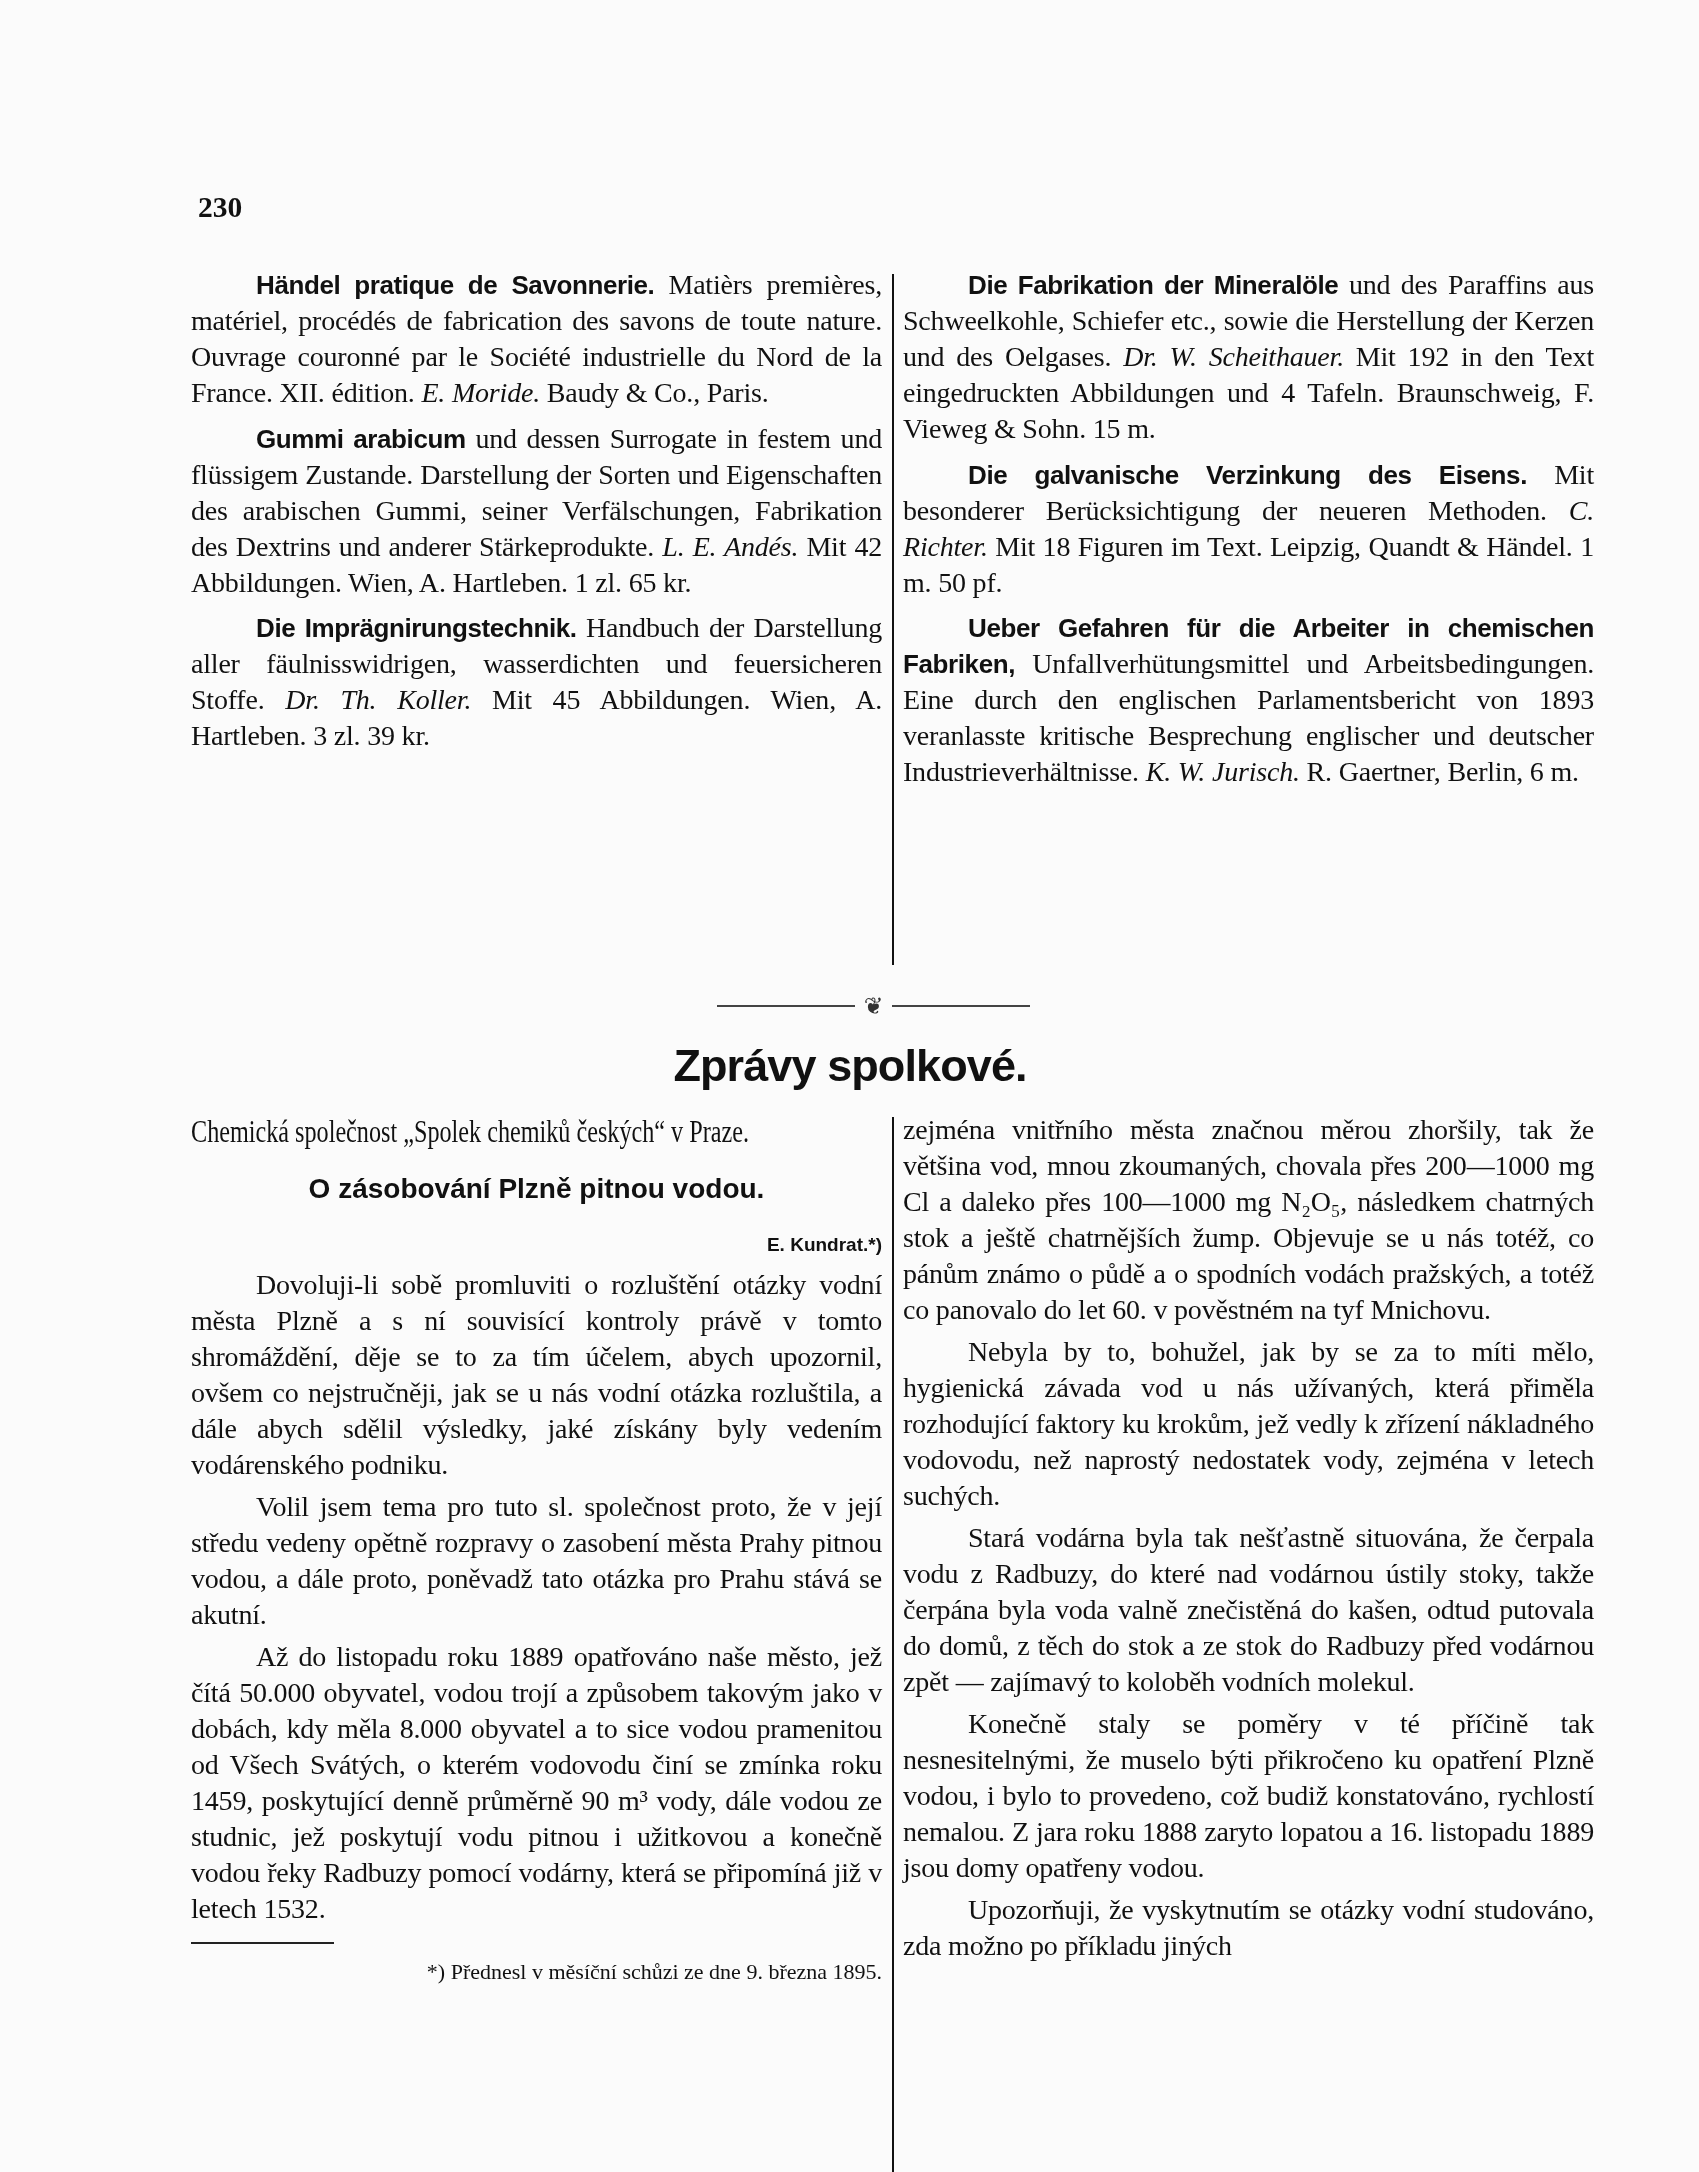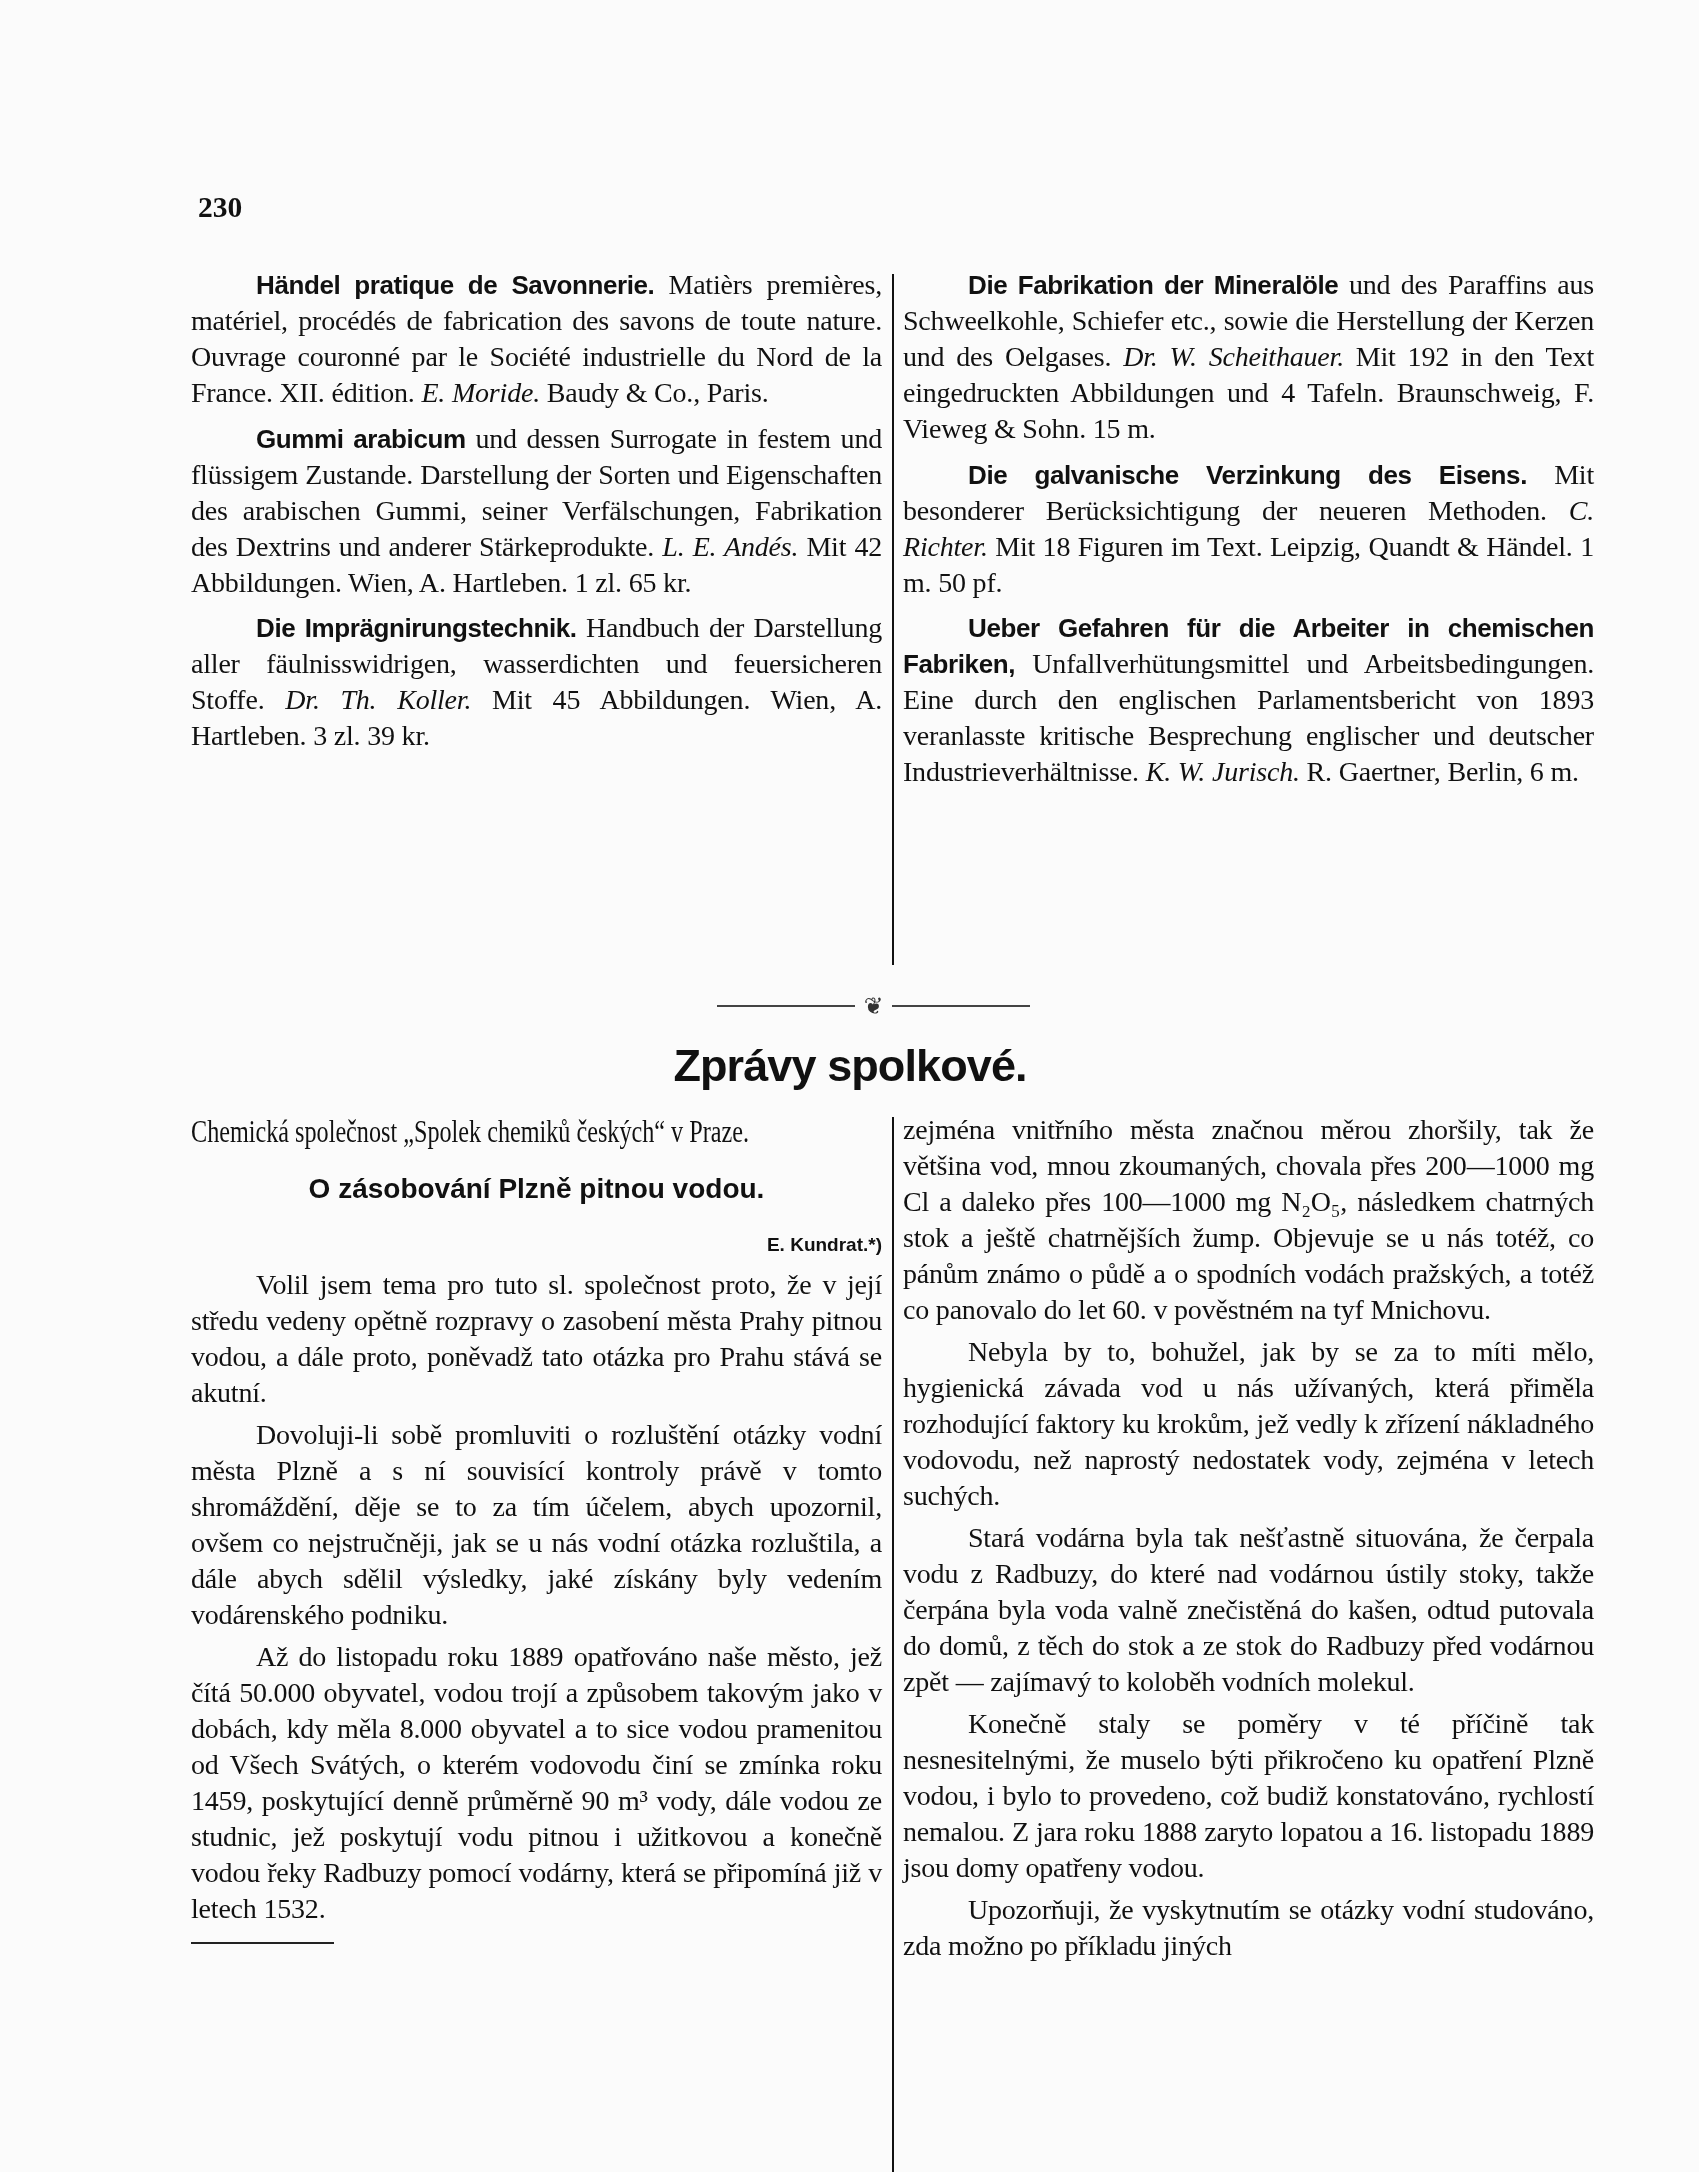--- a/index.html
+++ b/index.html
@@ -133,24 +133,25 @@
   <span class="glyph">❦</span>
   <div class="line"></div>
 </div>
 
 <div class="section-title">Zprávy spolkové.</div>
 
 <div class="col col-bot-left">
   <div class="society">Chemická společnost „Spolek chemiků českých“ v Praze.</div>
   <p class="article-title">O zásobování Plzně pitnou vodou.</p>
   <p class="article-author">E. Kundrat.*)</p>
+  <p class="para">Dovoluji-li sobě promluviti o rozluštění otázky vodní města Plzně a s ní souvisící kontroly právě v tomto shromáždění, děje se to za tím účelem, abych upozornil, ovšem co nejstručněji, jak se u nás vodní otázka rozluštila, a dále abych sdělil výsledky, jaké získány byly vedením vodárenského podniku.</p>
   <p class="para">Volil jsem tema pro tuto sl. společnost proto, že v její středu vedeny opětně rozpravy o zasobení města Prahy pitnou vodou, a dále proto, poněvadž tato otázka pro Prahu stává se akutní.</p>
-  <p class="para">Dovoluji-li sobě promluviti o rozluštění otázky vodní města Plzně a s ní souvisící kontroly právě v tomto shromáždění, děje se to za tím účelem, abych upozornil, ovšem co nejstručněji, jak se u nás vodní otázka rozluštila, a dále abych sdělil výsledky, jaké získány byly vedením vodárenského podniku.</p>
   <p class="para">Až do listopadu roku 1889 opatřováno naše město, jež čítá 50.000 obyvatel, vodou trojí a způsobem takovým jako v dobách, kdy měla 8.000 obyvatel a to sice vodou pramenitou od Všech Svátých, o kterém vodovodu činí se zmínka roku 1459, poskytující denně průměrně 90 m³ vody, dále vodou ze studnic, jež poskytují vodu pitnou i užitkovou a konečně vodou řeky Radbuzy pomocí vodárny, která se připomíná již v letech 1532.</p>
   <div class="footnote-rule"></div>
+  <p class="footnote">*) Přednesl v měsíční schůzi ze dne 9. března 1895.</p>
 </div>
 
 <div class="vrule vrule-bot"></div>
 
 <div class="col col-bot-right">
   <p class="para cont">zejména vnitřního města značnou měrou zhoršily, tak že většina vod, mnou zkoumaných, chovala přes 200—1000 mg Cl a daleko přes 100—1000 mg N₂O₅, následkem chatrných stok a ještě chatrnějších žump. Objevuje se u nás totéž, co pánům známo o půdě a o spodních vodách pražských, a totéž co panovalo do let 60. v pověstném na tyf Mnichovu.</p>
   <p class="para">Nebyla by to, bohužel, jak by se za to míti mělo, hygienická závada vod u nás užívaných, která přiměla rozhodující faktory ku krokům, jež vedly k zřízení nákladného vodovodu, než naprostý nedostatek vody, zejména v letech suchých.</p>
   <p class="para">Stará vodárna byla tak nešťastně situována, že čerpala vodu z Radbuzy, do které nad vodárnou ústily stoky, takže čerpána byla voda valně znečistěná do kašen, odtud putovala do domů, z těch do stok a ze stok do Radbuzy před vodárnou zpět — zajímavý to koloběh vodních molekul.</p>
   <p class="para">Konečně staly se poměry v té příčině tak nesnesitelnými, že muselo býti přikročeno ku opatření Plzně vodou, i bylo to provedeno, což budiž konstatováno, rychlostí nemalou. Z jara roku 1888 zaryto lopatou a 16. listopadu 1889 jsou domy opatřeny vodou.</p>
   <p class="para">Upozorňuji, že vyskytnutím se otázky vodní studováno, zda možno po příkladu jiných</p>

